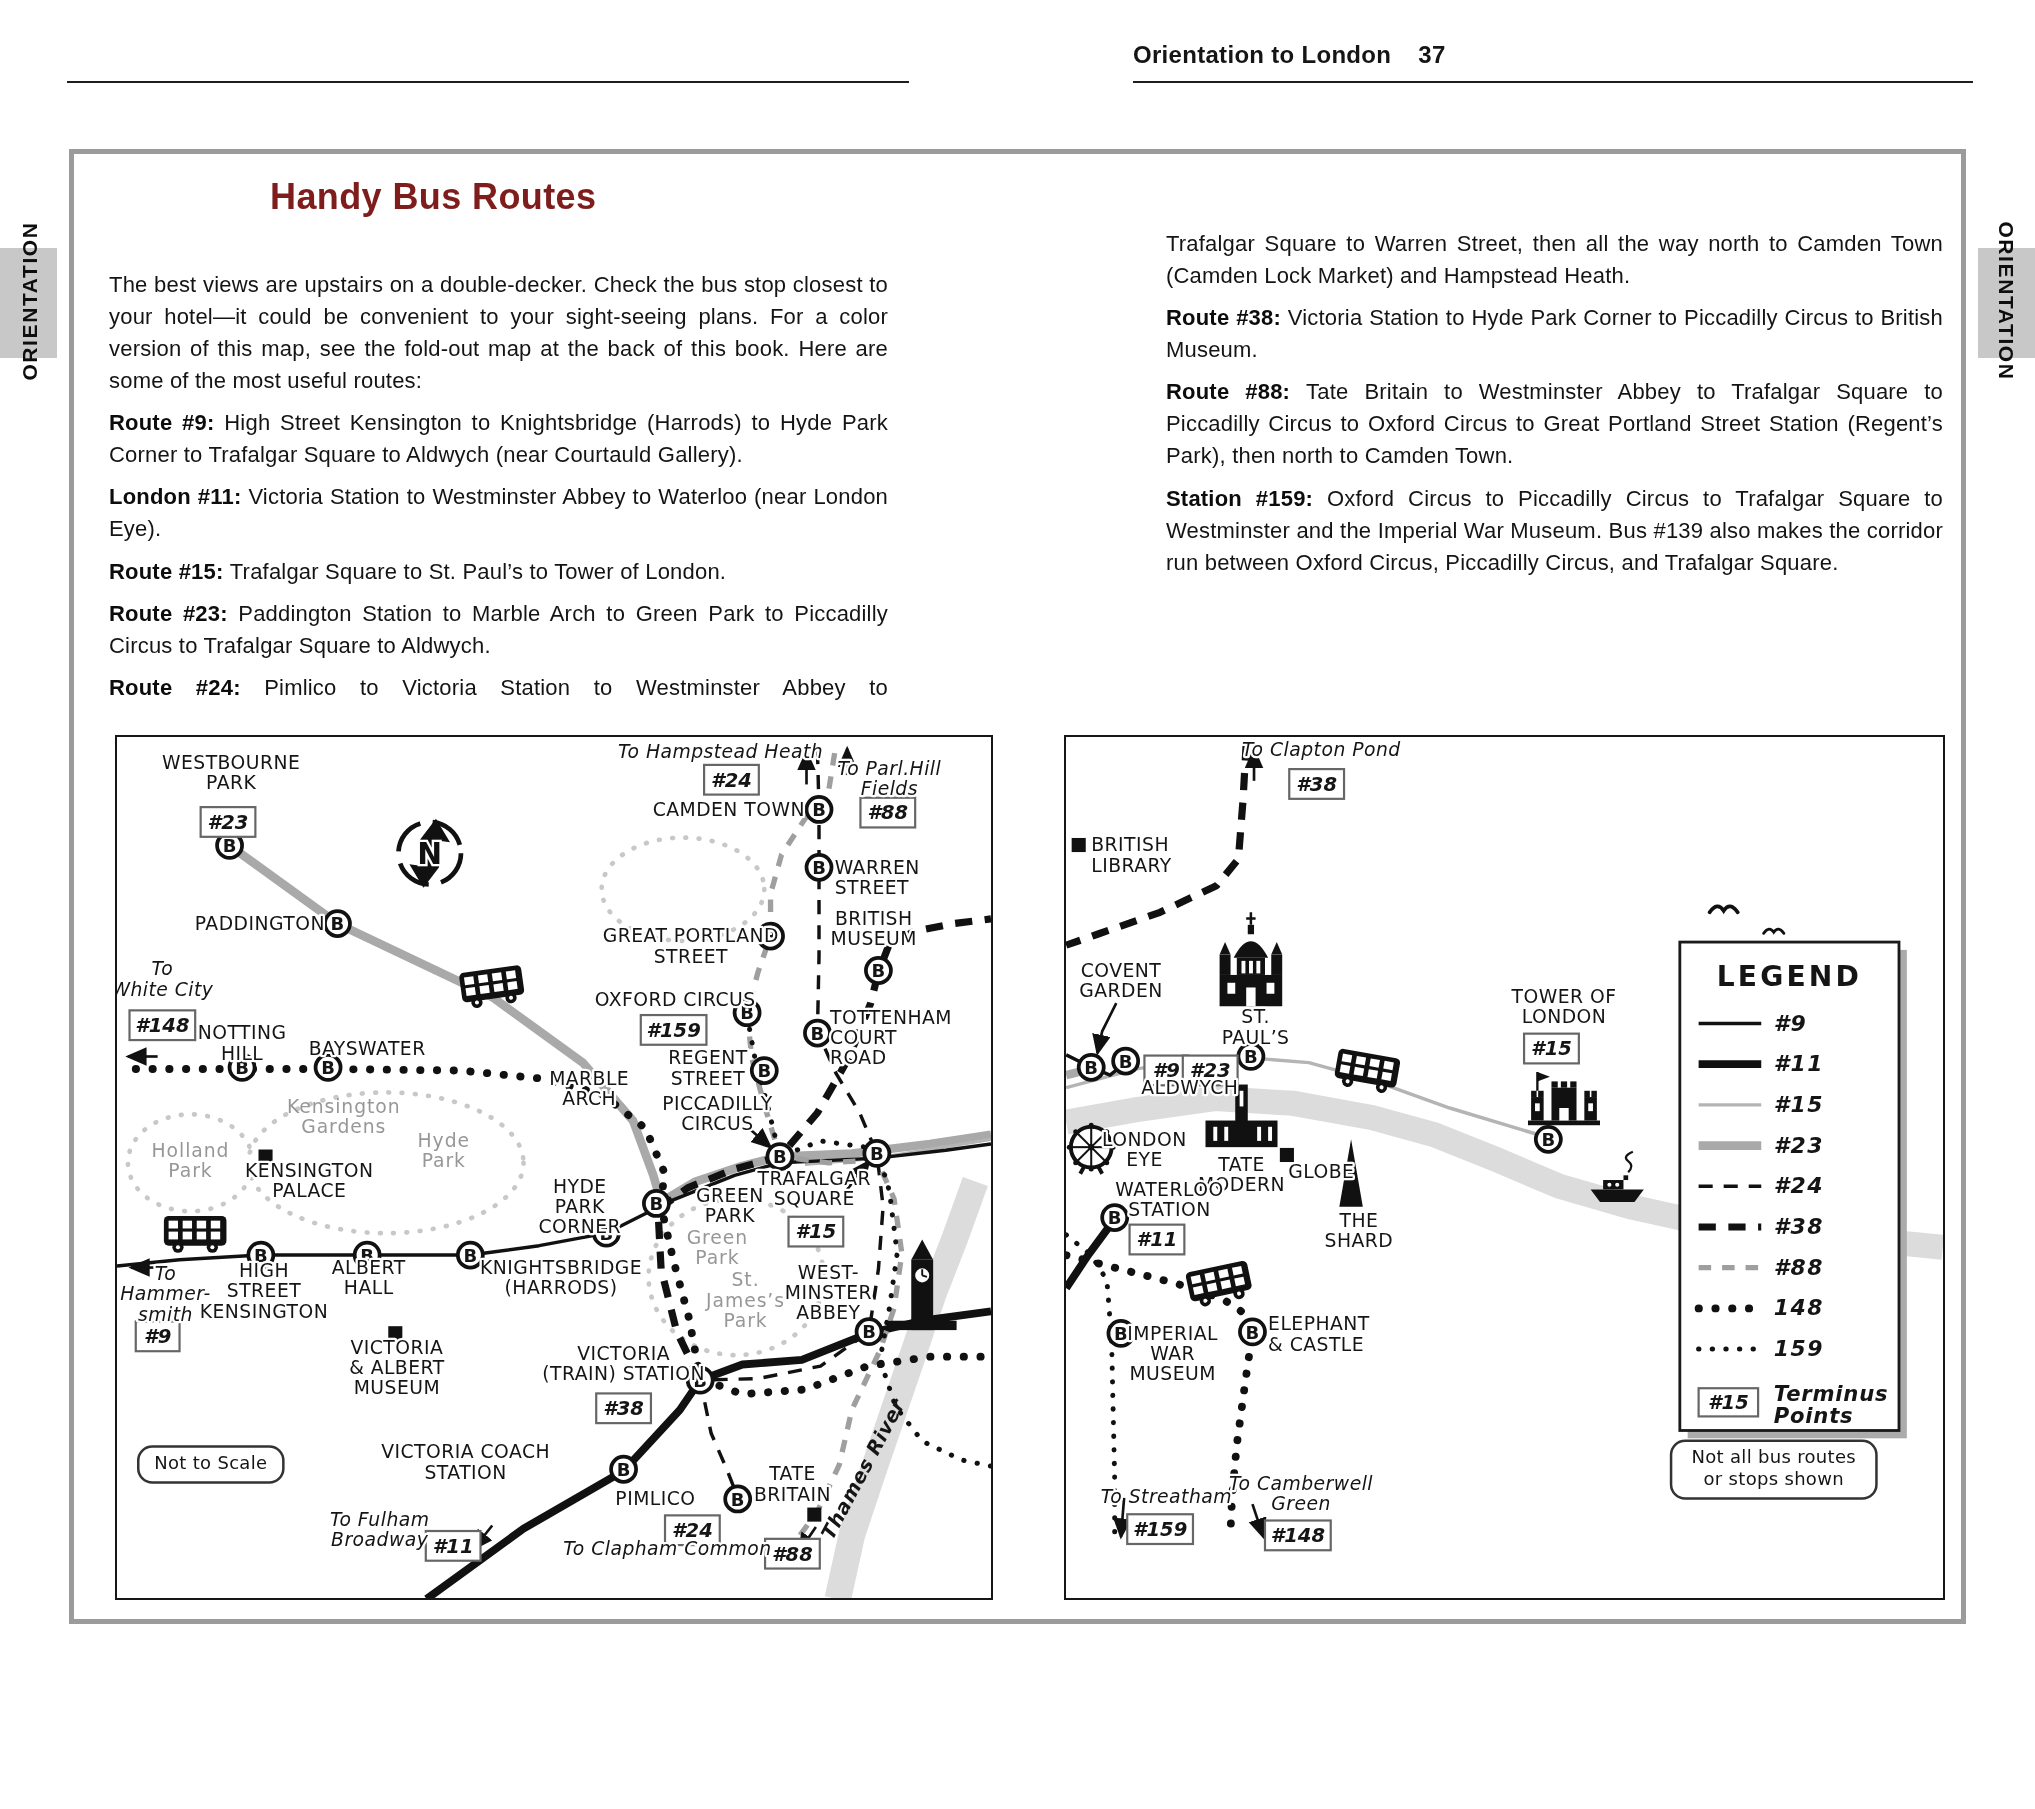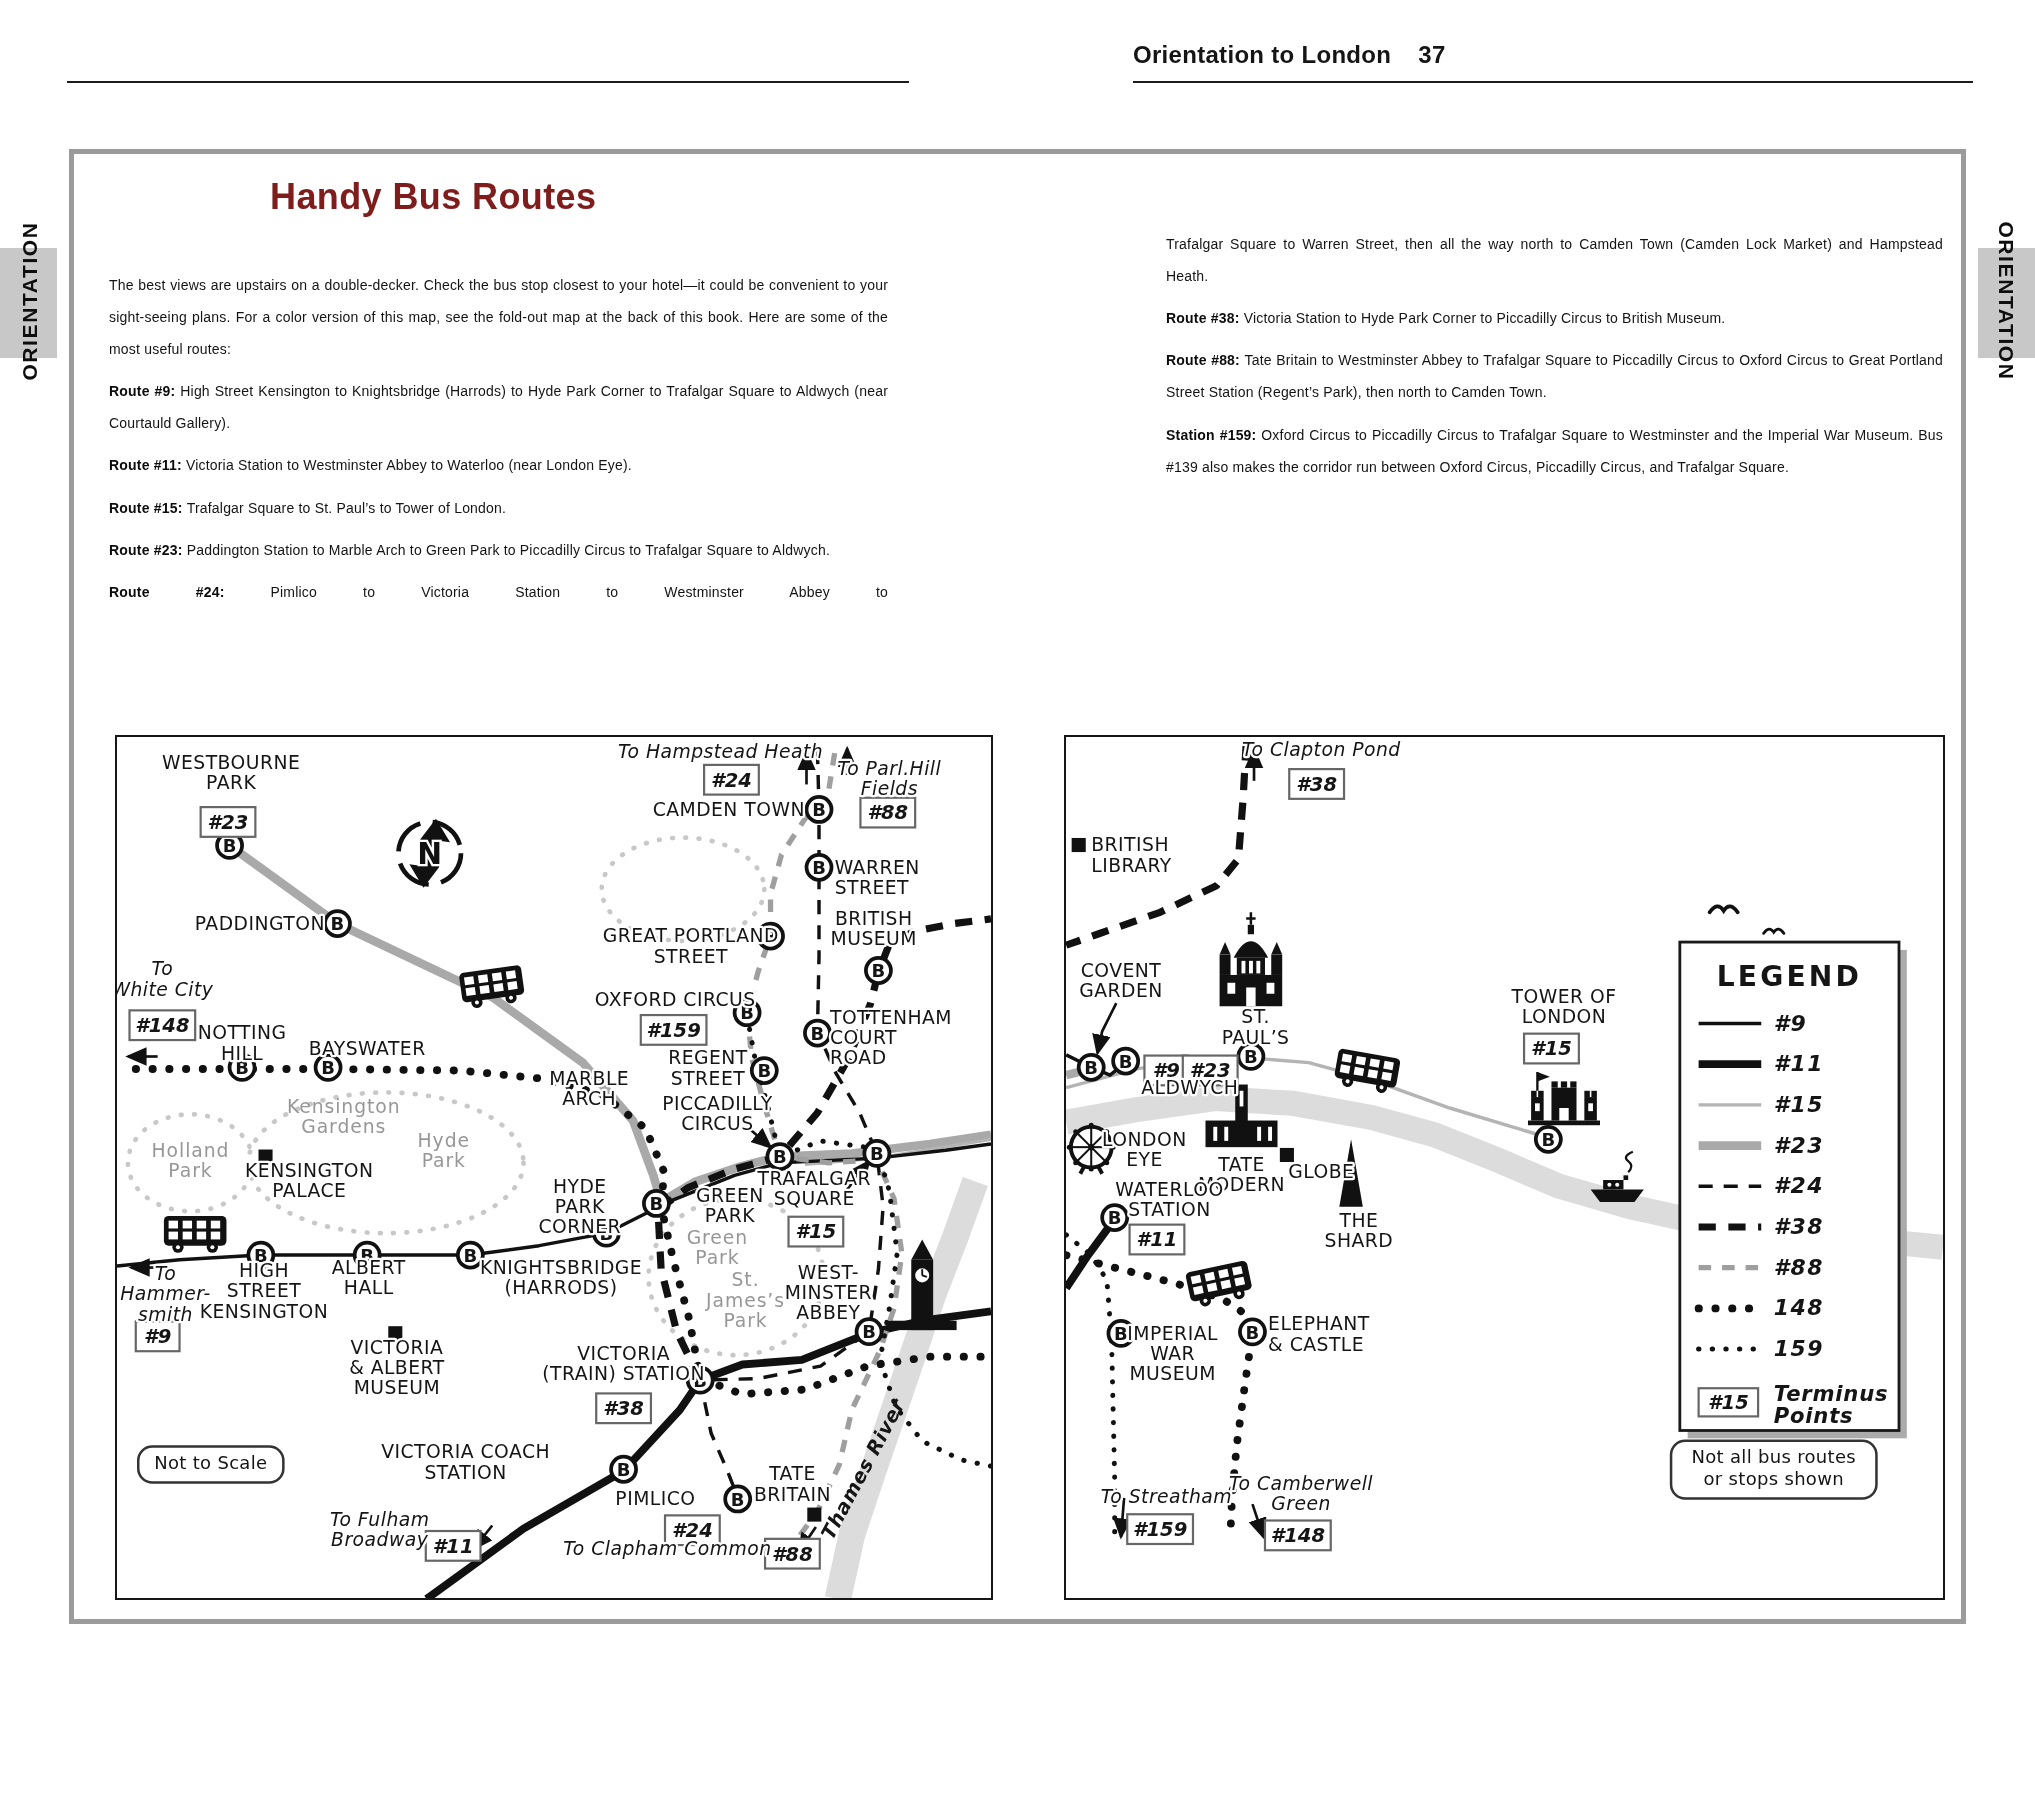--- a/index.html
+++ b/index.html
@@ -13,21 +13,21 @@
   .rule-left{left:67px;width:842px;}
   .rule-right{left:1133px;width:840px;}
   .tab{position:absolute;top:248px;width:57px;height:110px;background:#c8c8c8;}
   .tab-left{left:0;}
   .tab-right{right:0;}
   .tab-label{position:absolute;top:301px;font-weight:700;font-size:21px;letter-spacing:1.6px;white-space:nowrap;color:#0e0e0e;}
   .tab-label-left{left:30px;transform:translate(-50%,-50%) rotate(-90deg);}
   .tab-label-right{left:2006px;transform:translate(-50%,-50%) rotate(90deg);}
   .frame{position:absolute;left:69px;top:149px;width:1887px;height:1465px;border:5.5px solid #9b9b9b;background:#fff;}
   .article-title{position:absolute;left:196px;top:22px;font-size:36px;font-weight:700;color:#7f1d1d;letter-spacing:0.4px;}
-  .col{position:absolute;font-size:14px;line-height:32px;text-align:justify;color:#141414;letter-spacing:0.2px;}
+  .col{position:absolute;font-size:22px;line-height:32px;text-align:justify;color:#141414;letter-spacing:0.2px;}
   .col-left{left:35px;top:115px;width:779px;}
   .col-right{left:1092px;top:74px;width:777px;}
   .col p{margin:0 0 10.2px 0;}
   .col b{font-weight:700;color:#0c0c0c;margin-top:48px;}
   p.cont{text-align-last:justify;}
   .map{position:absolute;background:#fff;border:2.3px solid #161616;font-family:"DejaVu Sans",sans-serif;}
   .map-west{left:41px;top:581px;width:874px;height:861px;}
   .map-east{left:990px;top:581px;width:877px;height:861px;}
 </style>
 </head>
@@ -47,21 +47,21 @@
   <div class="tab tab-right"></div>
   <div class="tab-label tab-label-right">ORIENTATION</div>
 
   <div class="frame">
     <div class="article-title">Handy Bus Routes</div>
 
     <div class="col col-left">
       <p>The best views are upstairs on a double-decker. Check the bus stop closest to your hotel—it could be convenient to your sight-seeing plans. For a color version of this map, see the fold-out map at the back of this book. Here are some of the most useful routes:</p>
       <div id="routes-left">
           <p class="route"><b>Route #9: </b>High Street Kensington to Knightsbridge (Harrods) to Hyde Park Corner to Trafalgar Square to Aldwych (near Courtauld Gallery).</p>
-          <p class="route"><b>Route #11: </b>Victoria Station to Westminster Abbey to Waterloo (near London Eye).</p>
+          <p class="route"><b>London #11: </b>Victoria Station to Westminster Abbey to Waterloo (near London Eye).</p>
           <p class="route"><b>Route #15: </b>Trafalgar Square to St. Paul’s to Tower of London.</p>
           <p class="route"><b>Route #23: </b>Paddington Station to Marble Arch to Green Park to Piccadilly Circus to Trafalgar Square to Aldwych.</p>
           <p class="route cont"><b>Route #24: </b>Pimlico to Victoria Station to Westminster Abbey to</p>
         </div>
     </div>
 
     <div class="col col-right">
       <p>Trafalgar Square to Warren Street, then all the way north to Camden Town (Camden Lock Market) and Hampstead Heath.</p>
       <div id="routes-right">
           <p class="route"><b>Route #38: </b>Victoria Station to Hyde Park Corner to Piccadilly Circus to British Museum.</p>

